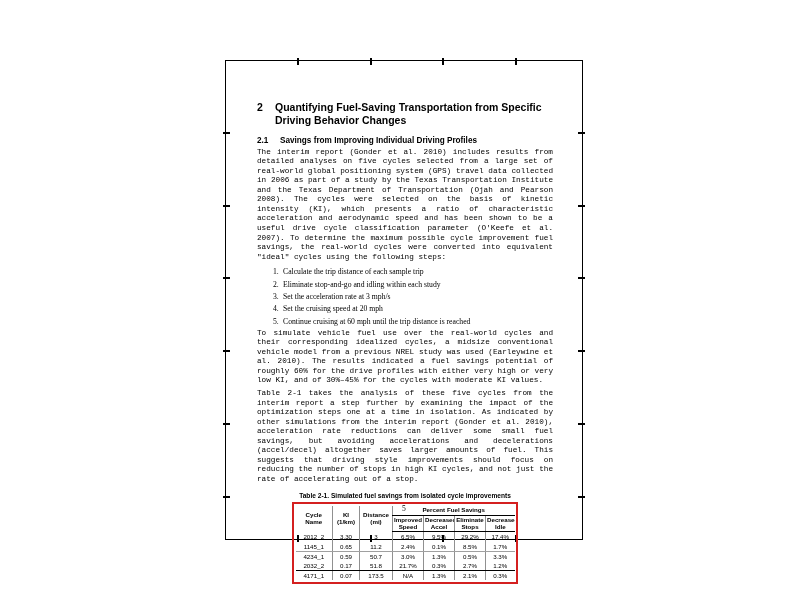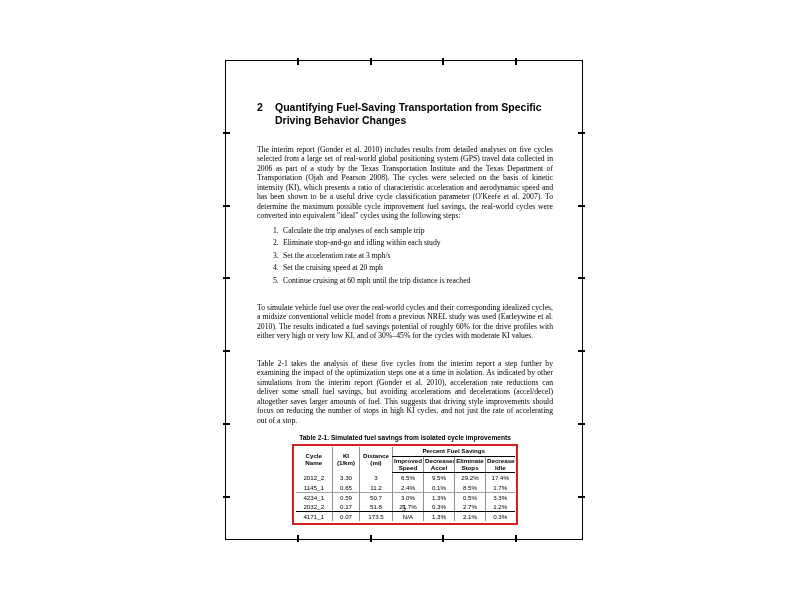--- a/index.html
+++ b/index.html
@@ -13,21 +13,21 @@
   .content{position:absolute;left:31px;right:29px;top:40px;}
   .h1{font-family:"Liberation Sans",sans-serif;font-weight:bold;
       font-size:10.5px;line-height:1.22;display:flex;}
   .h1 .num{width:18px;flex:none;}
   .h2{font-family:"Liberation Sans",sans-serif;font-weight:bold;
       font-size:8.2px;display:flex;margin-top:9px;}
   .h2 .num{width:23px;flex:none;}
   .h3{font-family:"Liberation Sans",sans-serif;font-weight:bold;font-style:italic;
       font-size:7.6px;display:flex;margin-top:5px;}
   .h3 .num{width:23px;flex:none;}
-  .para{font-size:7.7px;line-height:1.24;text-align:justify;margin-top:18px;}
+  .para{font-size:7.7px;line-height:1.24;text-align:justify;margin-top:3px;font-family:Liberation Mono, monospace;}
   .steps{margin:5px 0 0 0;padding:0;list-style:none;}
   .step{font-size:7.7px;display:flex;margin-top:3.4px;}
   .step .n{width:10px;flex:none;margin-left:16px;}
   .caption{font-family:"Liberation Sans",sans-serif;font-weight:bold;
            font-size:6.6px;text-align:center;margin-top:8px;}
   .tablewrap{width:226px;margin:3px auto 0 auto;border:2px solid #d42020;
              padding:1.5px;box-sizing:border-box;}
   table{border-collapse:collapse;table-layout:fixed;width:100%;
         font-family:"Liberation Sans",sans-serif;font-size:6.2px;}
   th,td{padding:1px 1px;text-align:center;vertical-align:middle;
@@ -68,28 +68,32 @@
   <div class="tick v" style="top:362px;right:-3px;"></div>
   <div class="tick v" style="top:435px;right:-3px;"></div>
 
   <div class="content">
 
     <div class="h1">
       <span class="num">2</span>
       <span>Quantifying Fuel-Saving Transportation from Specific Driving Behavior Changes</span>
     </div>
 
+    <div class="h2">
+      <span class="num">2.1</span>
+      <span>Savings from Improving Individual Driving Profiles</span>
+    </div>
 
 
     <div class="para">The interim report (Gonder et al. 2010) includes results from detailed analyses on five cycles selected from a large set of real-world global positioning system (GPS) travel data collected in 2006 as part of a study by the Texas Transportation Institute and the Texas Department of Transportation (Ojah and Pearson 2008). The cycles were selected on the basis of kinetic intensity (KI), which presents a ratio of characteristic acceleration and aerodynamic speed and has been shown to be a useful drive cycle classification parameter (O'Keefe et al. 2007). To determine the maximum possible cycle improvement fuel savings, the real-world cycles were converted into equivalent "ideal" cycles using the following steps:</div>
 
     <ol class="steps">
       <li class="step">
         <span class="n">1.</span>
-        <span>Calculate the trip analyses of each sample trip</span>
+        <span>Calculate the trip distance of each sample trip</span>
       </li>
       <li class="step">
         <span class="n">2.</span>
         <span>Eliminate stop-and-go and idling within each study</span>
       </li>
       <li class="step">
         <span class="n">3.</span>
         <span>Set the acceleration rate at 3 mph/s</span>
       </li>
       <li class="step">

